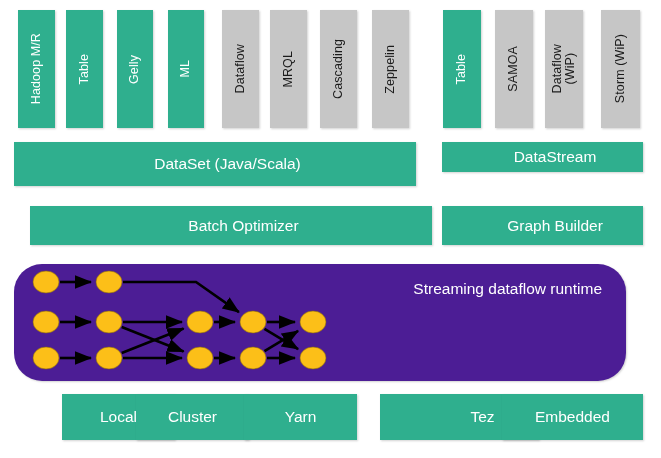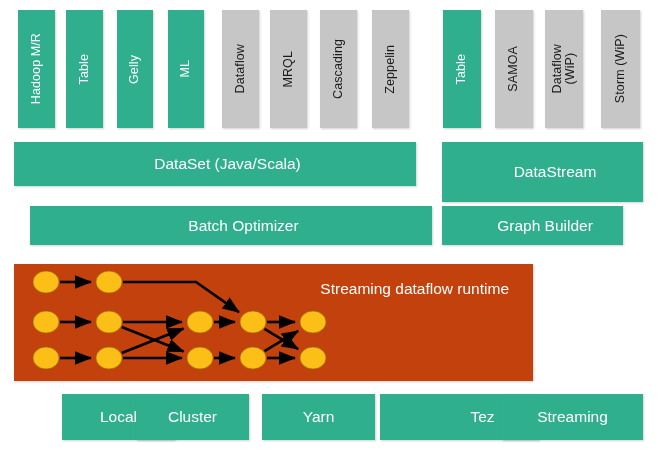--- a/index.html
+++ b/index.html
@@ -55,24 +55,25 @@
     box-sizing: border-box;
     box-shadow: 1px 1px 2px rgba(0,0,0,0.18);
     padding-left: 25px;
   }
 
   
   #runtime {
     position: absolute;
     left: 14px;
     top: 264px;
-    width: 519px;
+    width: 612px;
     height: 117px;
-    background: #c2410c;
-    box-shadow: 1px 1px 2px rgba(0,0,0,0.18);
+    background: #4c1d95;
+    box-shadow: 1px 1px 2px rgba(0,0,0,0.18);
+    border-radius: 28px;
   }
   #runtime-label {
     position: absolute;
     right: 24px;
     top: 16px;
     color: #ffffff;
     font-size: 15.5px;
     white-space: nowrap;
   }
   #graph {
@@ -138,26 +139,26 @@
         <span class="vlabel">Dataflow
 (WiP)</span>
       </div>
       <div class="vcol gray" style="left: 601px; width: 39px;">
         <span class="vlabel">Storm (WiP)</span>
       </div>
     </div>
 
   <div id="api-row">
       <div class="bar" style="left: 14px; width: 402px; top: 142px; height: 44px;">DataSet (Java/Scala)</div>
-      <div class="bar" style="left: 442px; width: 201px; top: 142px; height: 60px;">DataStream</div>
+      <div class="bar" style="left: 442px; width: 201px; top: 142px; height: 30px;">DataStream</div>
     </div>
 
   <div id="optimizer-row">
       <div class="bar" style="left: 30px; width: 402px; top: 206px; height: 39px;">Batch Optimizer</div>
-      <div class="bar" style="left: 442px; width: 181px; top: 206px; height: 39px;">Graph Builder</div>
+      <div class="bar" style="left: 442px; width: 201px; top: 206px; height: 39px;">Graph Builder</div>
     </div>
 
   <div id="runtime">
     <svg id="graph" width="629" height="117" viewBox="0 0 629 117">
       <defs>
         <marker id="arrow" markerWidth="7" markerHeight="7" refX="6.2" refY="2.6" orient="auto" markerUnits="strokeWidth">
           <path d="M0,0 L6.6,2.6 L0,5.2 z" fill="#000000"></path>
         </marker>
       </defs>
       <g id="graph-edges">
@@ -190,18 +191,18 @@
           <ellipse cx="239" cy="94" rx="13" ry="11" fill="#FCBF18" stroke="#8a6a0a" stroke-width="0.6"></ellipse>
           <ellipse cx="299" cy="94" rx="13" ry="11" fill="#FCBF18" stroke="#8a6a0a" stroke-width="0.6"></ellipse>
         </g>
     </svg>
     <div id="runtime-label">Streaming dataflow runtime</div>
   </div>
 
   <div id="deployment-row">
       <div class="deploy" style="left: 14px; width: 113px; margin-left: 48px;">Local</div>
       <div class="deploy" style="left: 136px; width: 113px;">Cluster</div>
-      <div class="deploy" style="left: 262px; width: 113px;">Yarn</div>
+      <div class="deploy" style="left: 244px; width: 113px;">Yarn</div>
       <div class="deploy" style="left: 380px; width: 113px; padding-left: 46px;">Tez</div>
-      <div class="deploy" style="left: 502px; width: 141px;">Streaming</div>
+      <div class="deploy" style="left: 502px; width: 141px;">Embedded</div>
     </div>
 
 </div>
 
 </body></html>

